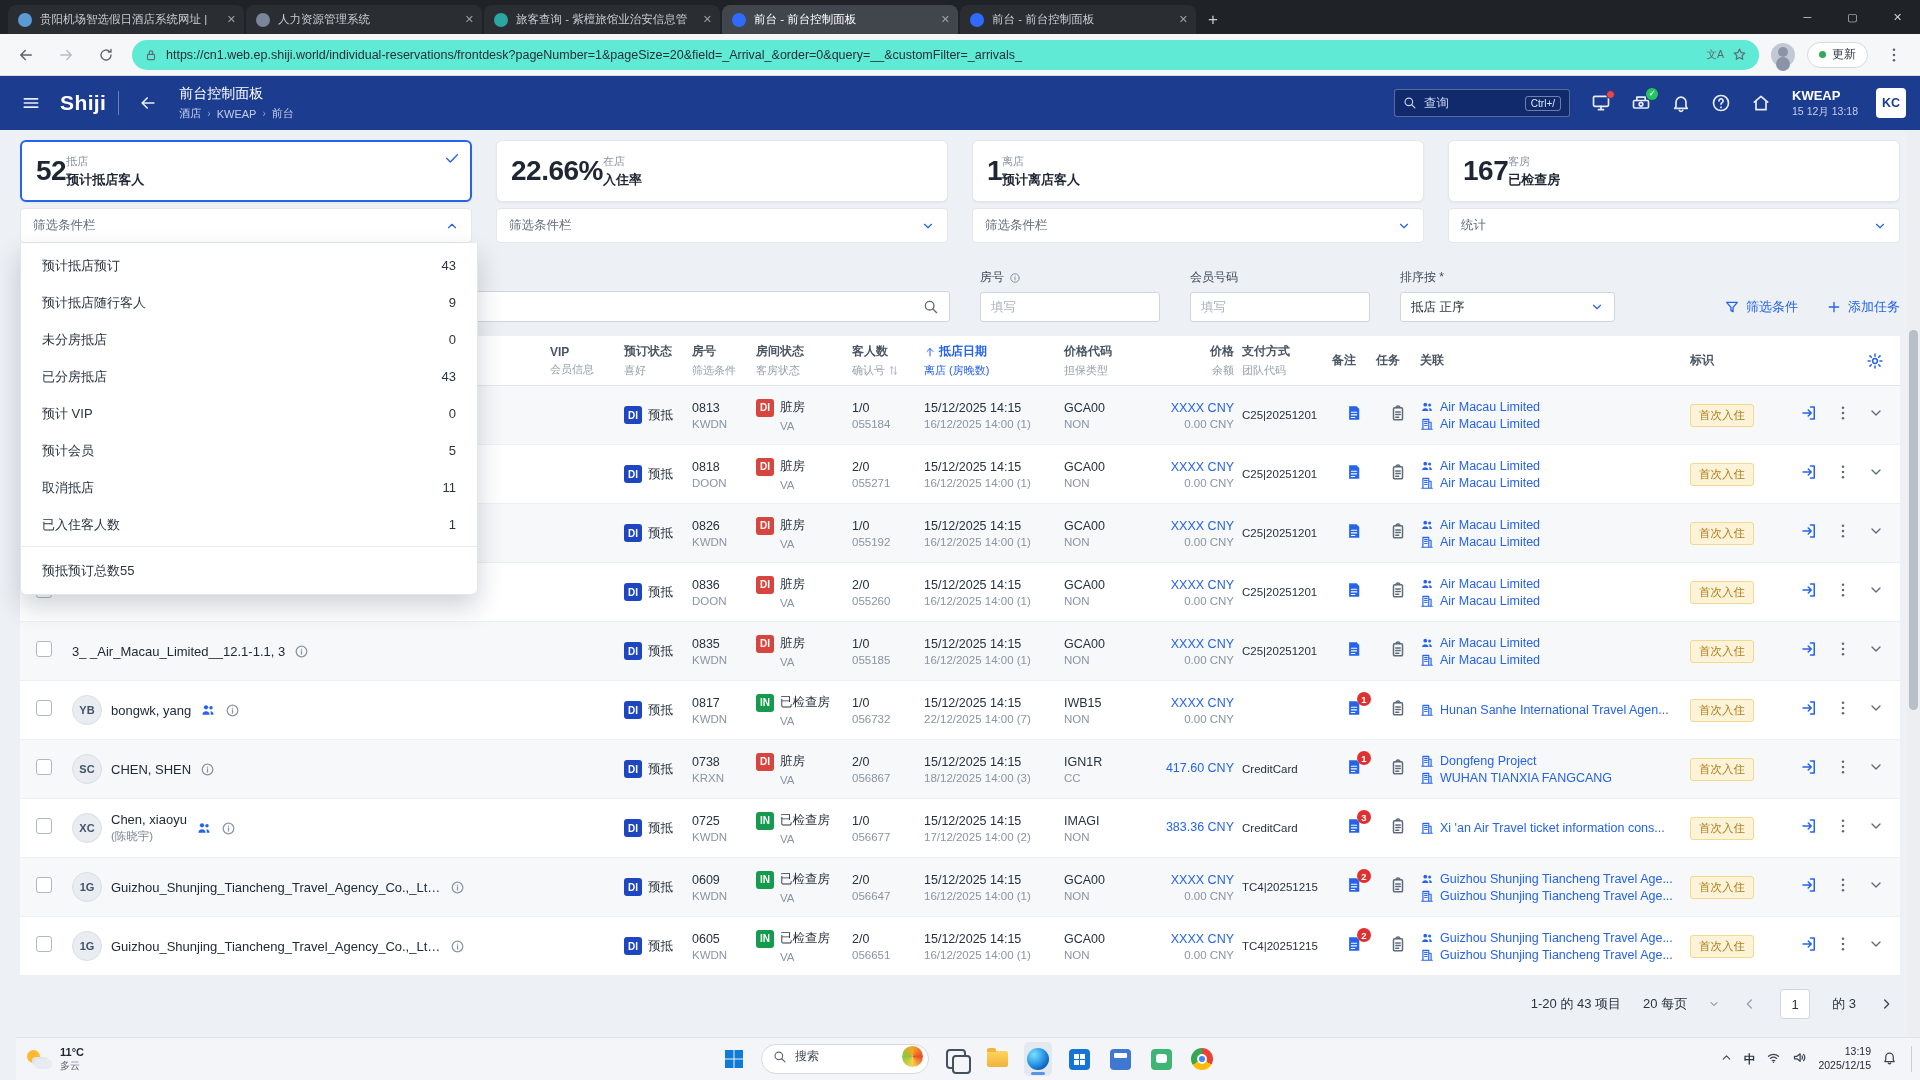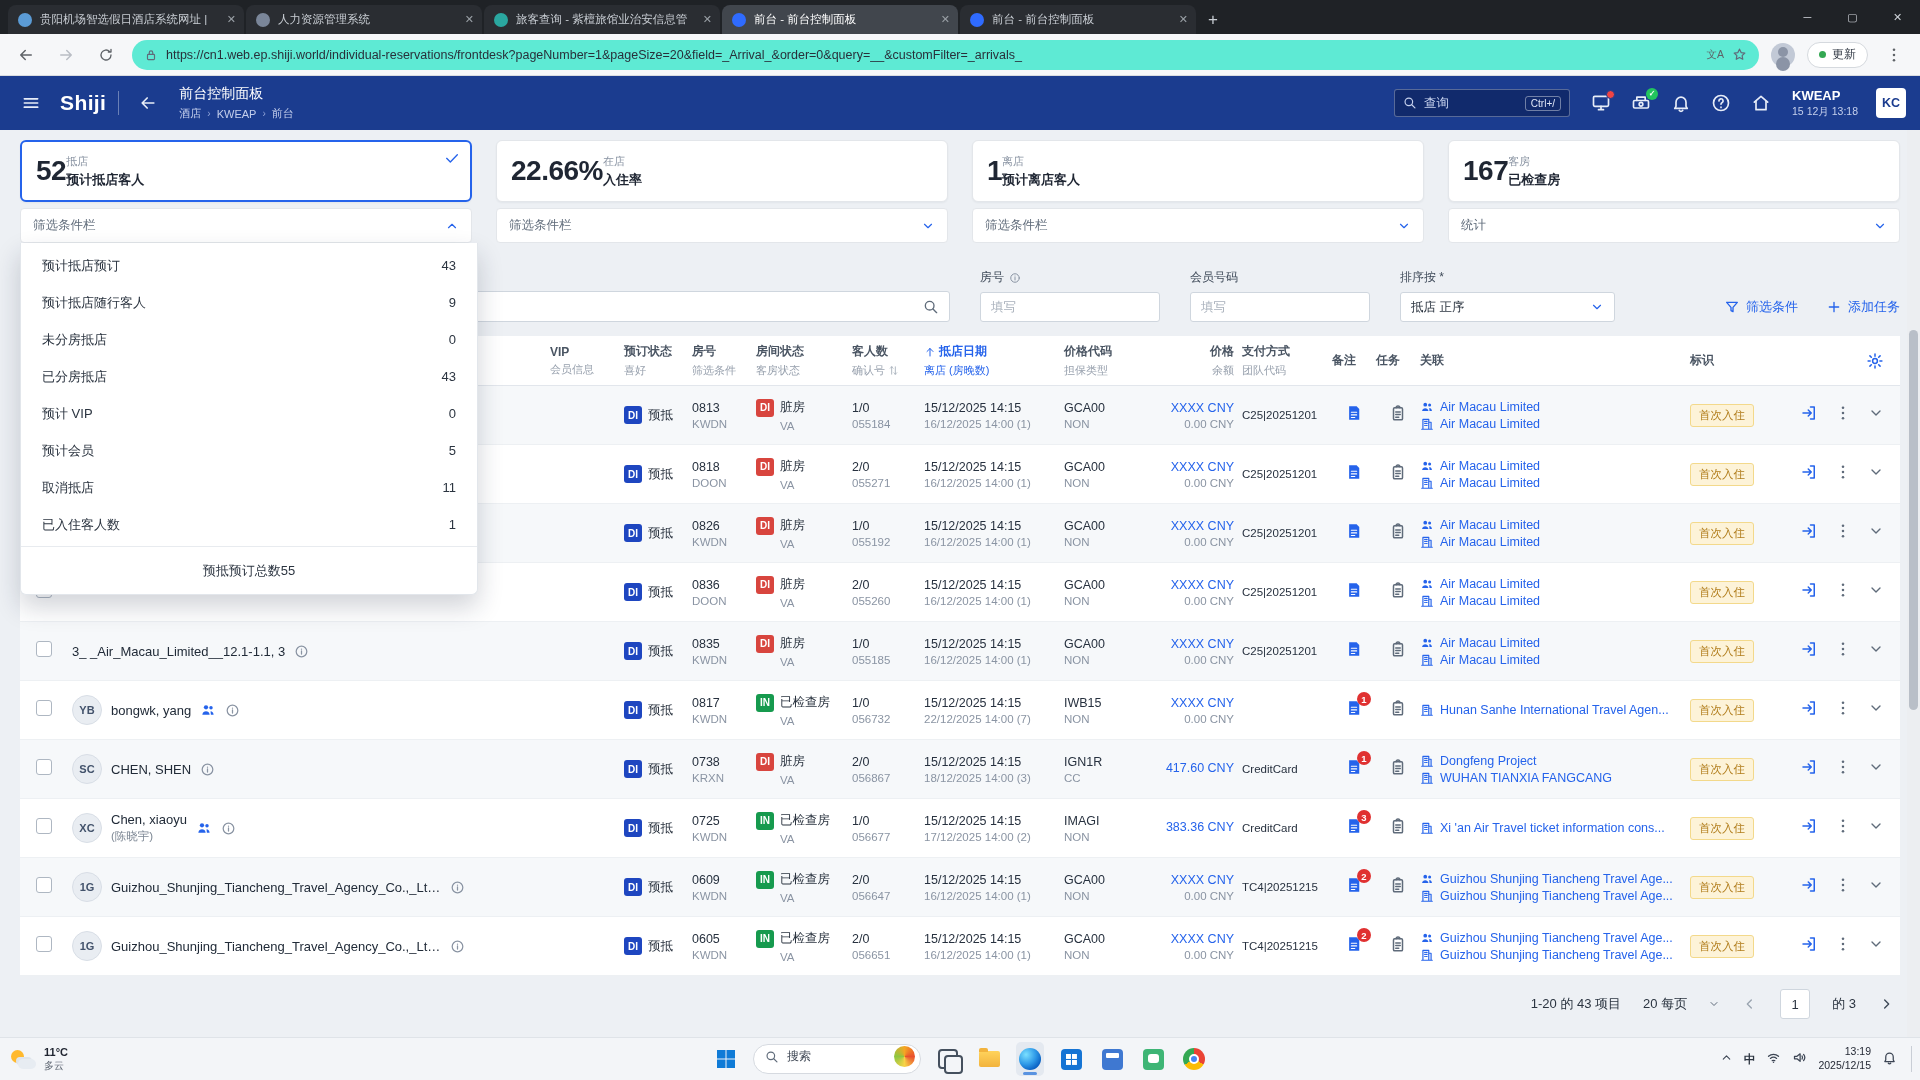--- a/index.html
+++ b/index.html
@@ -134,28 +134,28 @@
   
   .pagination{display:flex;align-items:center;justify-content:flex-end;gap:22px;margin:13px 26px 0;font-size:13px;color:#2b3440}
   .pg-size{display:flex;align-items:center;gap:21px;cursor:pointer}
   .pg-nav{display:flex;align-items:center;color:#9aa3af;cursor:pointer}
   .pg-nav.on{color:#3c4654}
   .pg-cur{width:30px;height:30px;border:1px solid #cfd6de;border-radius:3px;background:#fff;display:flex;align-items:center;justify-content:center}
 
   
   .ddpanel{position:absolute;left:20px;top:113px;width:458px;background:#fff;border:1px solid #e2e6eb;border-top:none;border-radius:0 0 6px 6px;box-shadow:0 12px 26px rgba(25,35,60,.2);z-index:40;padding-top:4px}
   .dditem{height:37px;display:flex;align-items:center;justify-content:space-between;padding:0 21px;font-size:13px;color:#2b3440;cursor:pointer}
-  .ddtotal{height:48px;margin-top:3px;border-top:1px solid #e8ebef;display:flex;align-items:center;justify-content:center;padding:0 21px;font-size:13px;color:#2b3440}
+  .ddtotal{height:48px;margin-top:3px;border-top:1px solid #e8ebef;display:flex;align-items:center;justify-content:flex-start;padding:0 21px;font-size:13px;color:#2b3440}
 
   
   .vscroll{position:absolute;top:0;bottom:0;right:0;width:13px;background:#eceef1;z-index:50}
   .vthumb{position:absolute;top:200px;height:380px;left:2px;right:2px;background:#b9bfc8;border-radius:5px}
 
   
-  .taskbar{position:absolute;bottom:0;left:0;right:0;height:43px;background:#f3f5f8;border-top:1px solid #dfe3e8;display:flex;align-items:center;padding:0 10px}
+  .taskbar{position:absolute;bottom:0;left:16px;right:0;height:43px;background:#f3f5f8;border-top:1px solid #dfe3e8;display:flex;align-items:center;padding:0 10px}
   .tb-weather{position:absolute;left:10px;display:flex;align-items:center;gap:8px}
   .wtxt{display:flex;flex-direction:column;line-height:1.2}
   .wtemp{font-size:11px;font-weight:700;color:#1f2430}
   .wdesc{font-size:10px;color:#5c6470}
   .tb-center{margin:0 auto;display:flex;align-items:center;gap:13px}
   .tbic{width:28px;height:34px;display:flex;align-items:center;justify-content:center;position:relative;cursor:pointer}
   .tbic.active{background:#e4e9f0;border-radius:5px}
   .tbic.active::after{content:'';position:absolute;bottom:1px;left:50%;transform:translateX(-50%);width:14px;height:3px;border-radius:2px;background:#5a93e0}
   .tb-search{width:168px;height:30px;border-radius:15px;background:#fff;border:1px solid #d6dae0;display:flex;align-items:center;gap:8px;padding:0 5px 5px 11px;font-size:12px;color:#444c59;cursor:pointer}
   .tbs-orb{margin-left:auto;width:21px;height:21px;border-radius:50%;background:conic-gradient(#f5a623,#e94f2e,#f8d347,#8ec641,#f5a623)}

